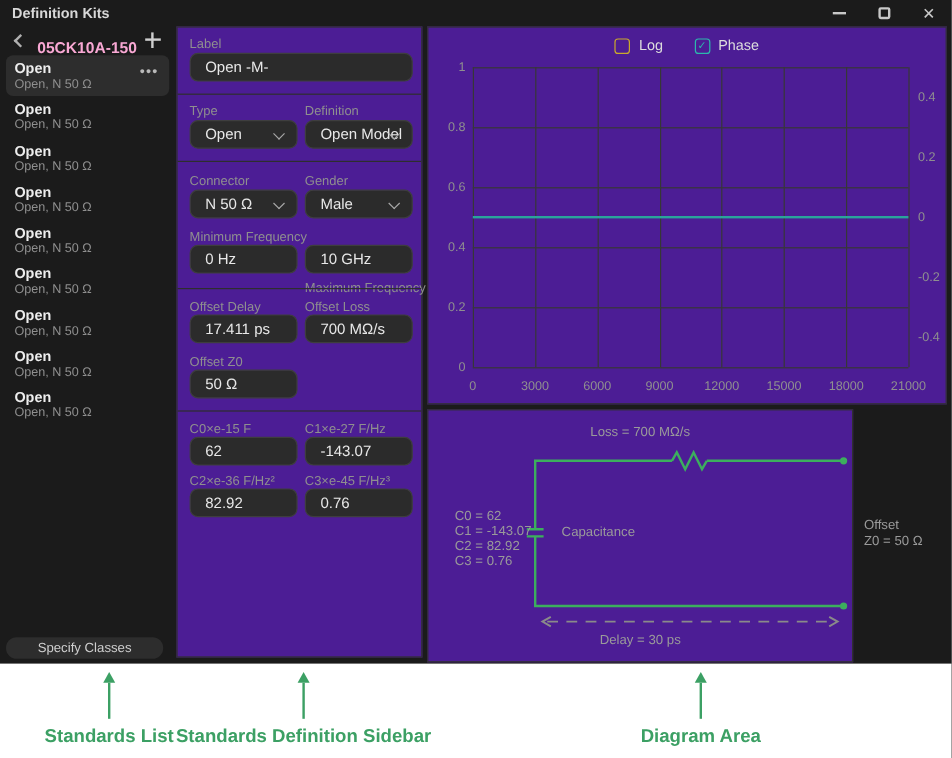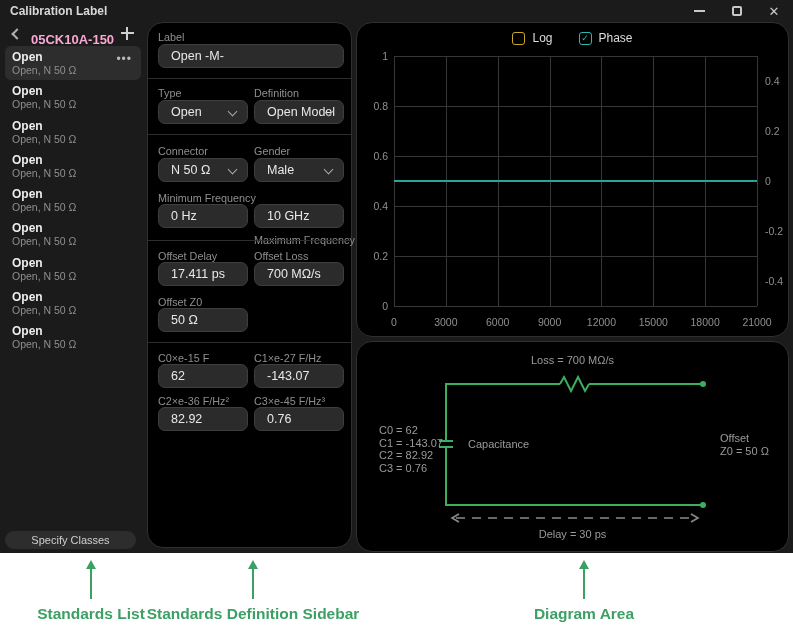--- a/index.html
+++ b/index.html
@@ -52,26 +52,26 @@
   .more-icon { position: absolute; right: 9px; top: 8px; color: #b9b9b9;
     font-size: 12px; letter-spacing: 1px; line-height: 10px; }
   .specify-btn {
     position: absolute; left: 5px; top: 531px; width: 131px; height: 18px;
     background: #2d2d2d; border: none; border-radius: 9px;
     color: #cfcfcf; font-size: 11px; font-family: "Liberation Sans", sans-serif;
     line-height: 17px; text-align: center; cursor: pointer;
   }
   
   .panel {
-    position: absolute; background: #000000;
-    border: 1px solid #303030; border-radius: 16px;
+    position: absolute; background: #4c1d95;
+    border: 1px solid #303030; border-radius: 0;
   }
   .def-panel { left: 147px; top: 22px; width: 205px; height: 526px; }
   .chart-panel { left: 356px; top: 22px; width: 433px; height: 315px; }
-  .diagram-panel { left: 356px; top: 341px; width: 433px; height: 211px; }
+  .diagram-panel { left: 356px; top: 341px; width: 355px; height: 211px; }
   .sep { position: absolute; left: 0; width: 100%; height: 1px; background: #2e2e2e; }
   .fld-label { position: absolute; font-size: 10.8px; color: #8f8f8f; white-space: nowrap; }
   .fld {
     position: absolute; height: 24px; background: #2b2b2b;
     border: 1px solid #3e3e3e; border-radius: 7px;
     font-size: 12.5px; color: #e8e8e8; line-height: 22px;
     padding-left: 12px; white-space: nowrap; cursor: text;
   }
   .col-l { left: 10px; width: 90px; }
   .col-r { left: 106px; width: 90px; }
@@ -109,21 +109,21 @@
     border-bottom: 9px solid #3ca064; }
   .anno-stem { width: 2.5px; height: 30px; background: #3ca064; margin-left: 4.75px; }
   .anno-label { position: absolute; top: 605px; transform: translateX(-50%);
     font-size: 15.5px; font-weight: 700; color: #3ca064; white-space: nowrap; }
 </style>
 </head>
 <body>
 
 <div class="app">
 
-  <div class="titlebar-title">Calibration Label</div>
+  <div class="titlebar-title">Definition Kits</div>
   <div class="win-btn win-min">
       <span class="min-glyph"></span>
     </div>
   <div class="win-btn win-max">
       <span class="max-glyph"></span>
     </div>
   <div class="win-btn win-close">✕</div>
 
   <div class="kit-header">
     <span class="back-icon"></span>

